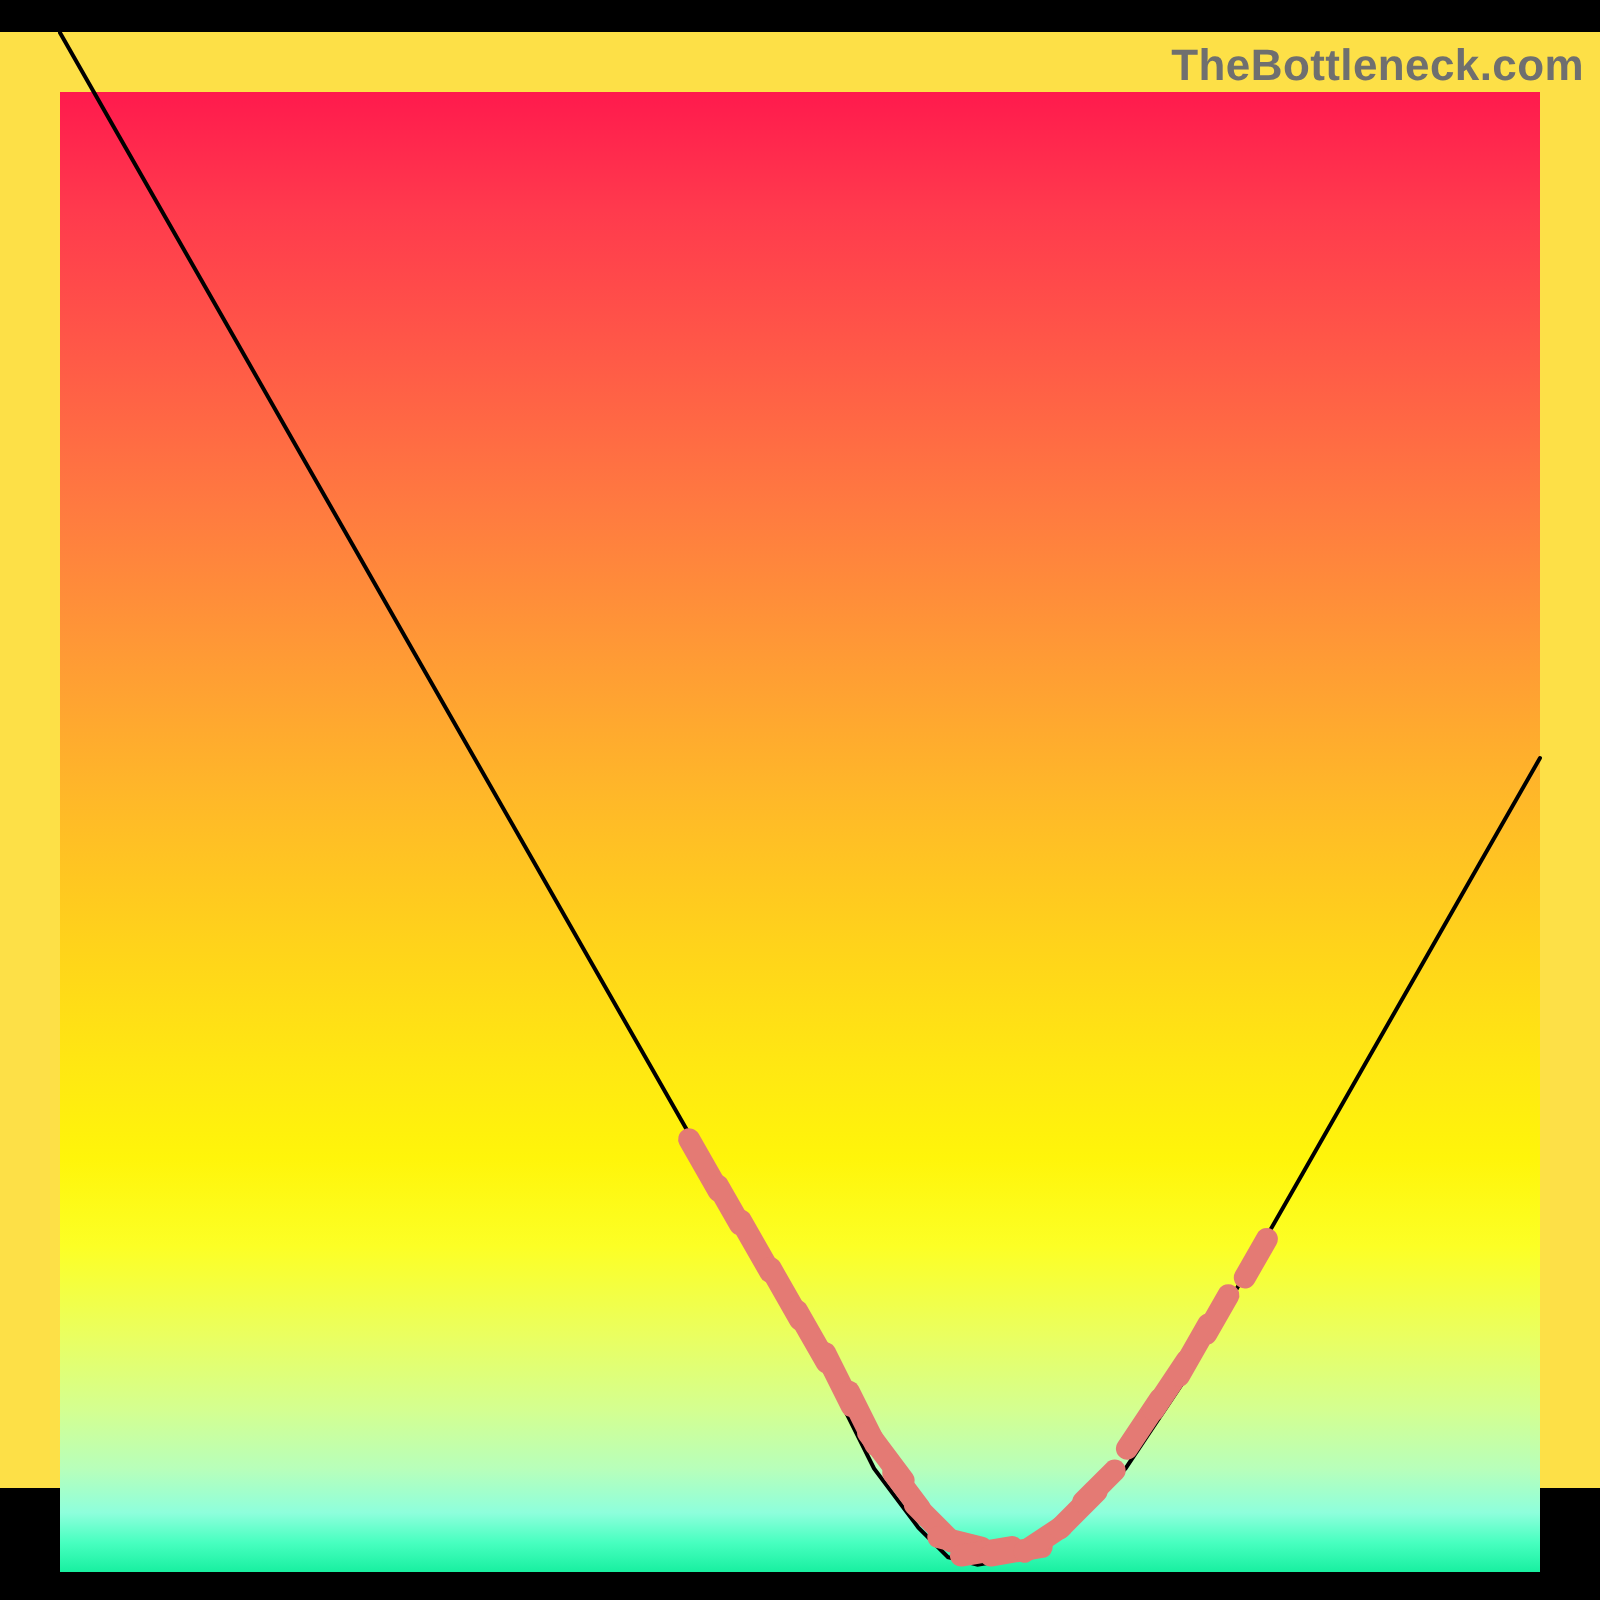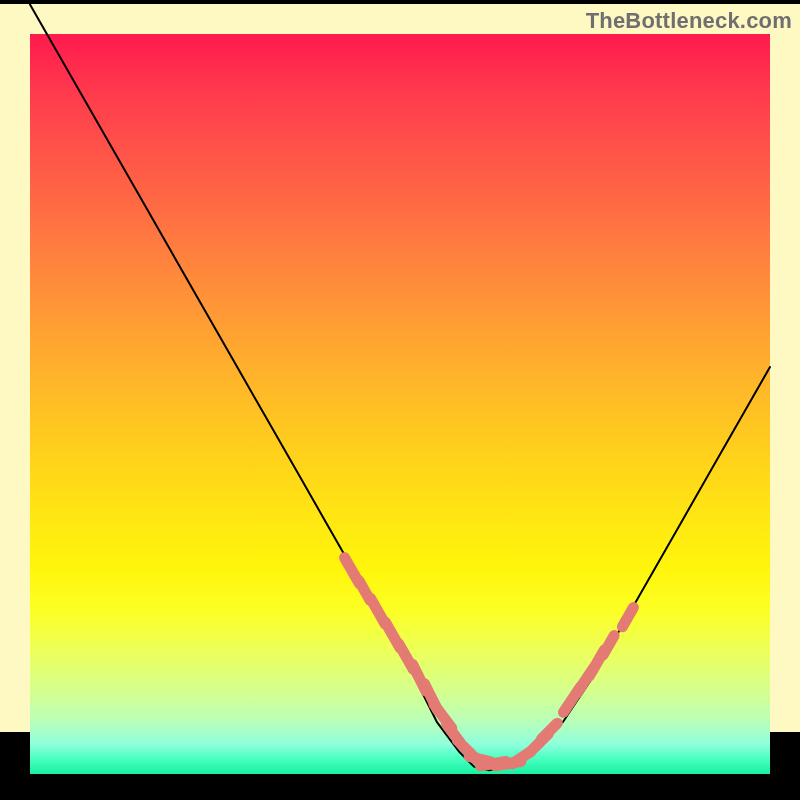--- a/index.html
+++ b/index.html
@@ -6,24 +6,24 @@
     margin: 0;
     padding: 0;
     width: 800px;
     height: 800px;
     background: #000;
     overflow: hidden;
   }
   .frame {
     position: absolute;
     left: 0;
-    top: 4px;
+    top: 16px;
     width: 800px;
     height: 728px;
-    background: #fef9c3;
+    background: #fde047;
   }
   .plot-area {
     position: absolute;
     left: 30px;
     top: 30px;
     width: 740px;
     height: 740px;
     background: linear-gradient(to bottom,
       #ff1a4d 0%,
       #ff3a4d 8%,

